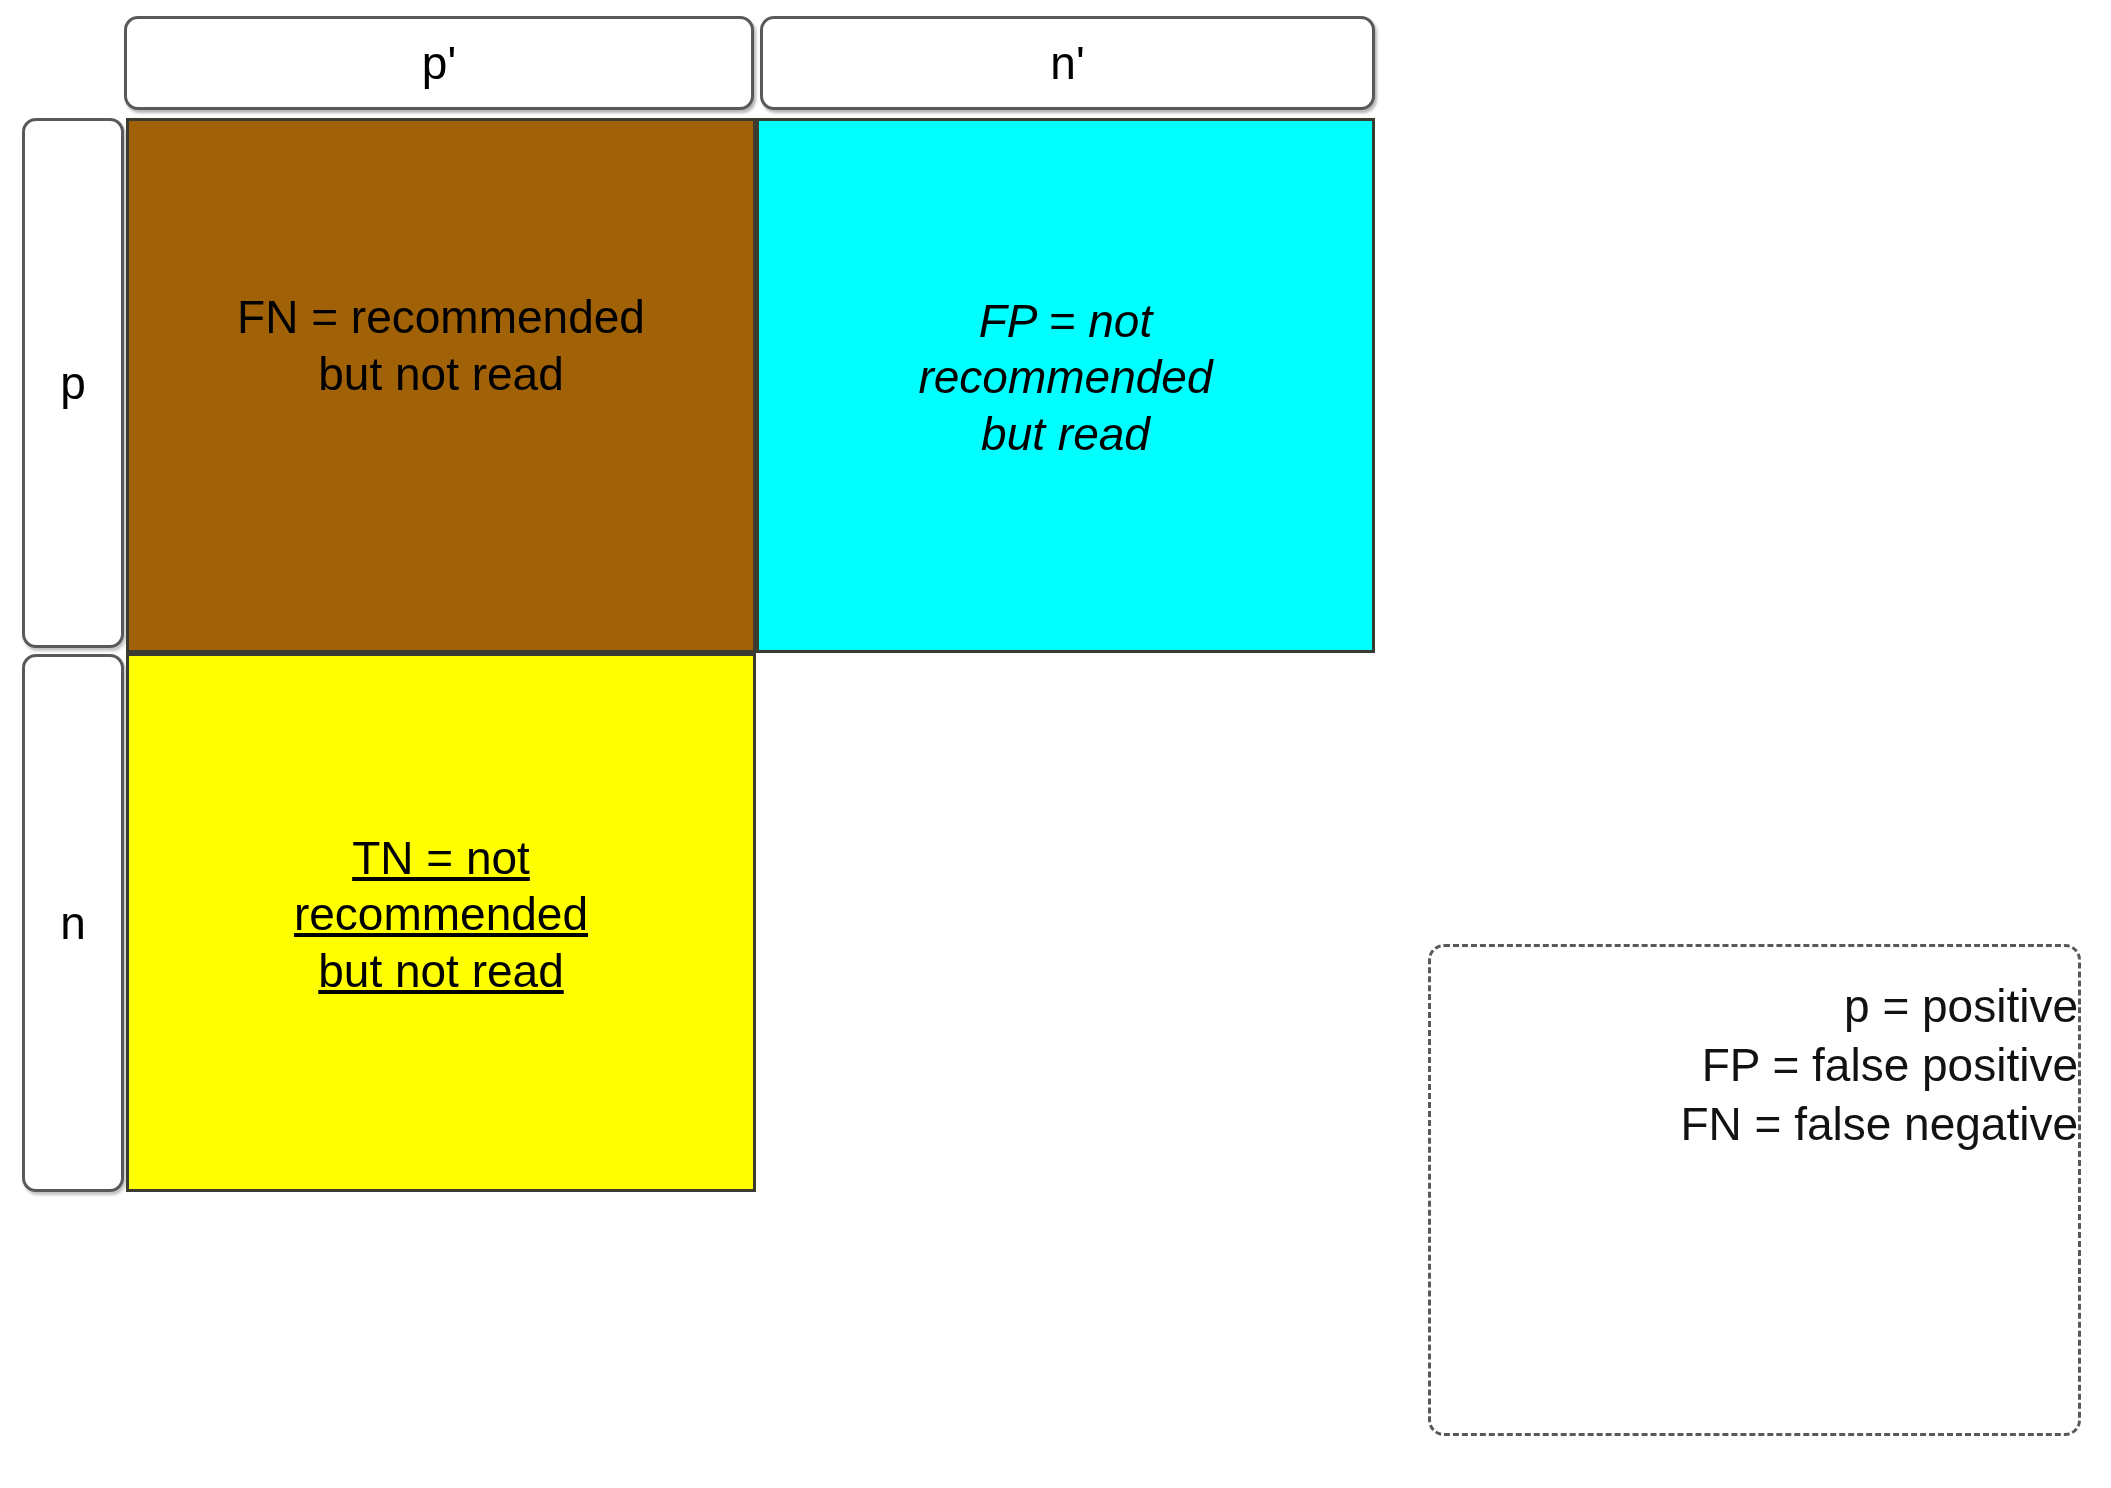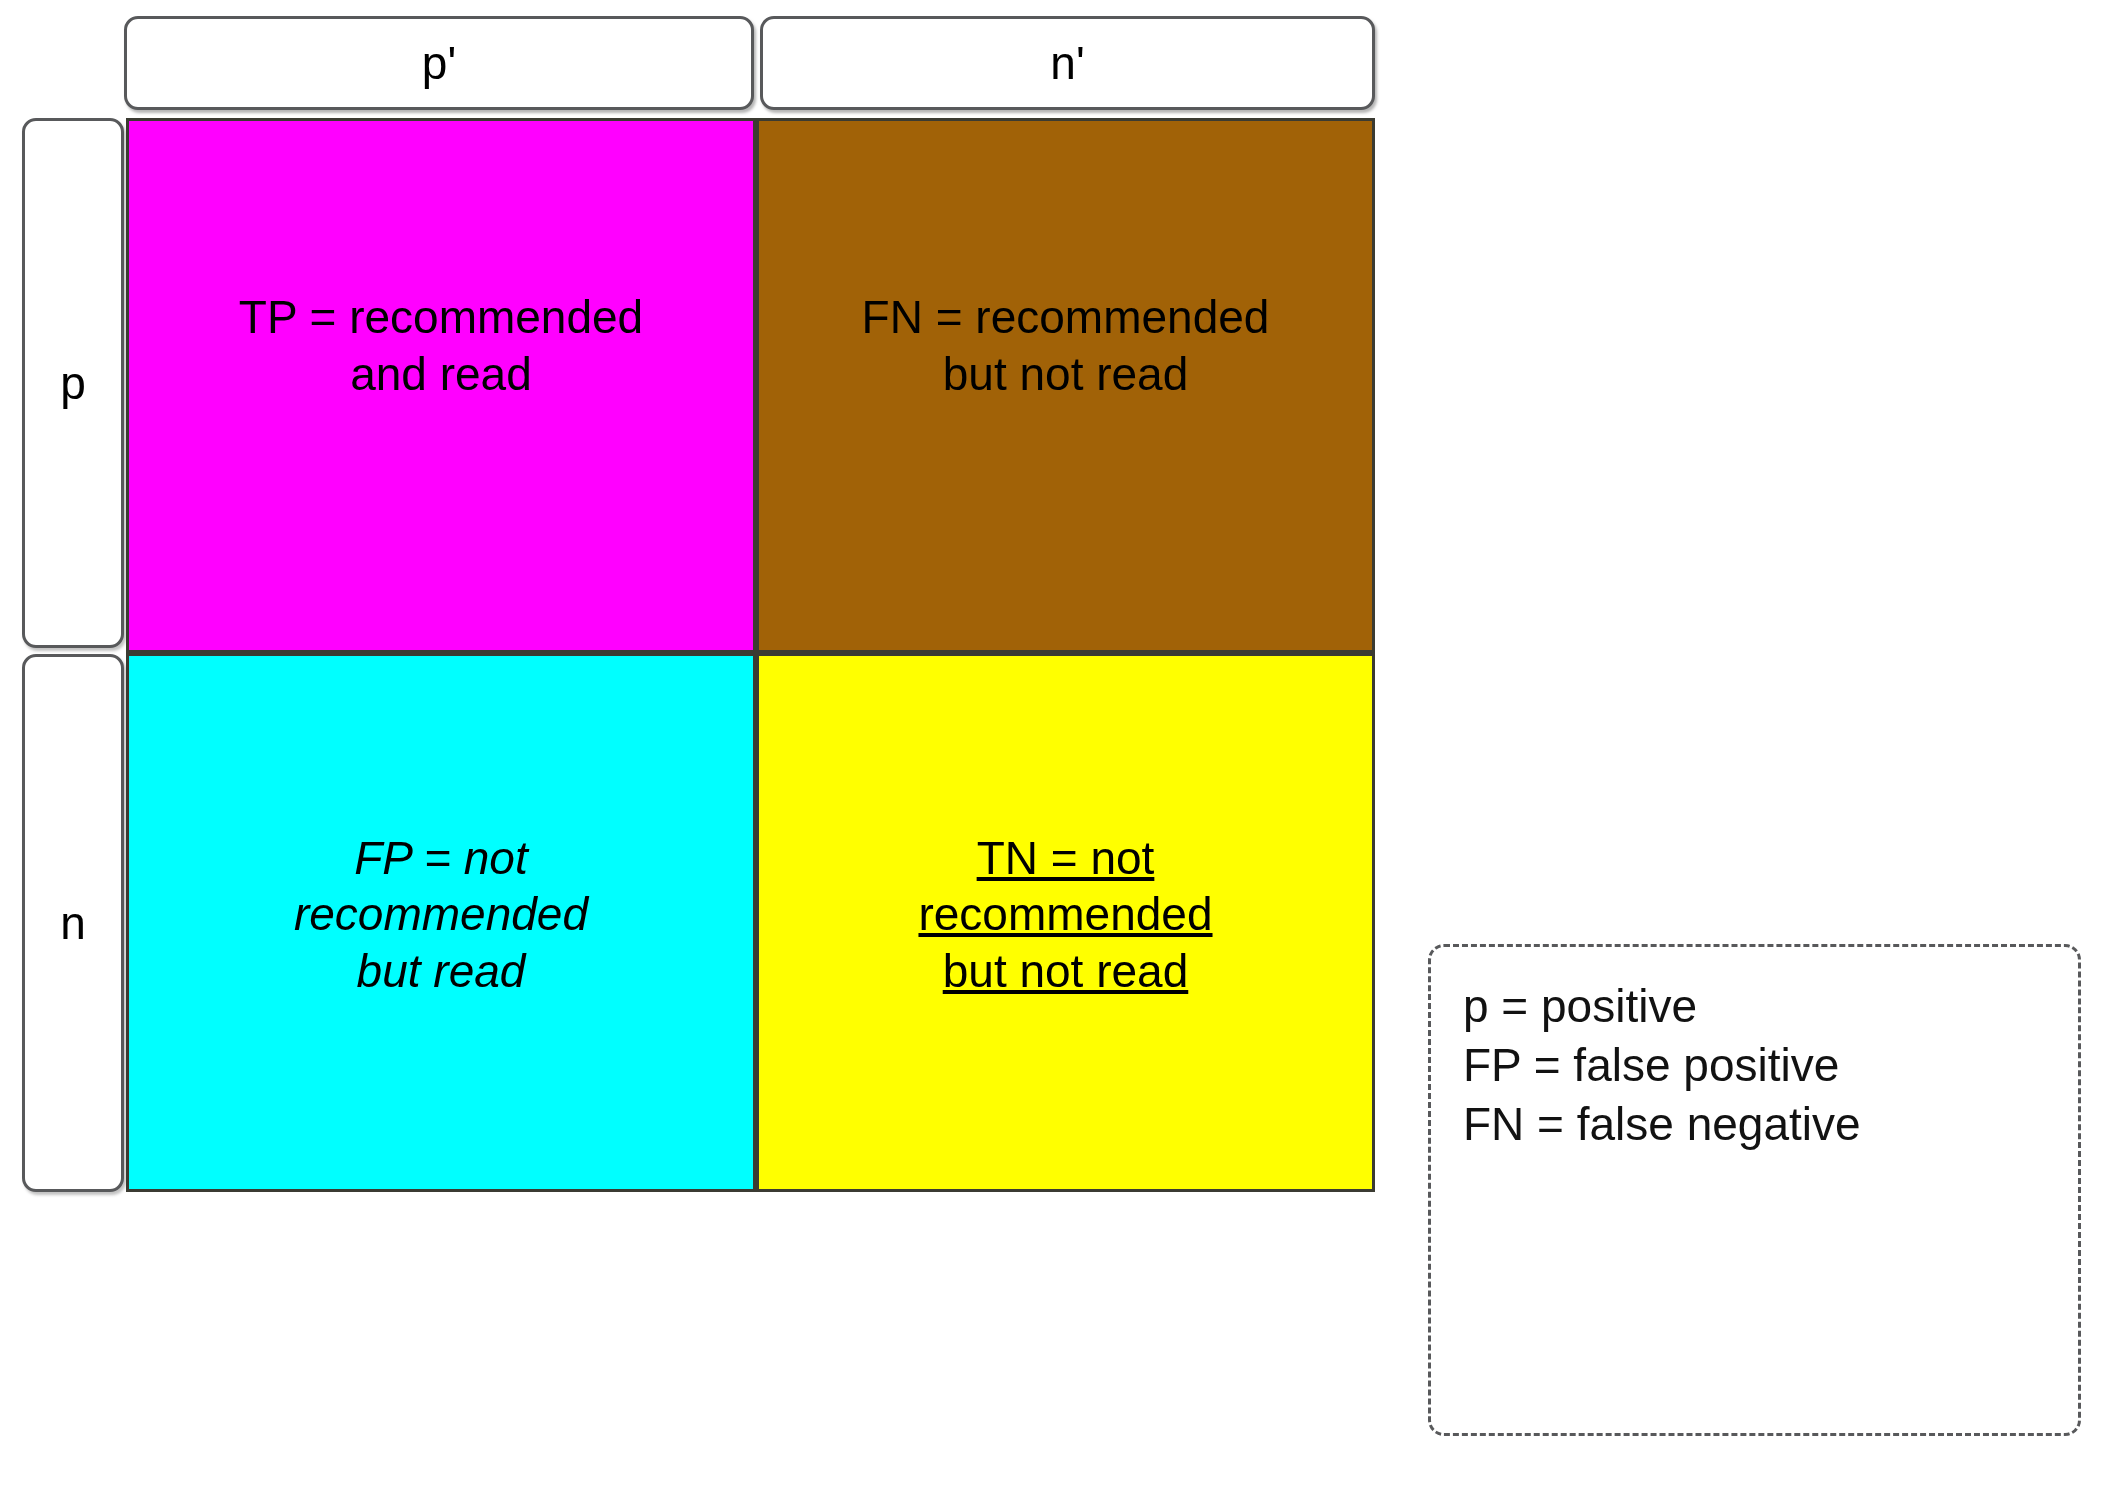--- a/index.html
+++ b/index.html
@@ -111,20 +111,21 @@
   }
   #legend-box::before {
     
     content: "";
   }
   .legend-line {
     font-size: 46px;
     line-height: 1.28;
     color: #121212;
     white-space: nowrap;
+    text-align: right;
   }
 </style>
 </head>
 <body>
 
 <div id="matrix-figure">
 
   <div class="col-header" id="col-header-0">
     <span>p'</span>
   </div>
@@ -133,24 +134,20 @@
   </div>
 
   <div class="row-header" id="row-header-0">
     <span>p</span>
   </div>
   <div class="row-header" id="row-header-1">
     <span>n</span>
   </div>
 
   <div id="matrix-grid">
-    <div class="matrix-cell cell-tp">
-      <span class="cell-text">TP = recommended
-and read</span>
-    </div>
     <div class="matrix-cell cell-fn">
       <span class="cell-text">FN = recommended
 but not read</span>
     </div>
     <div class="matrix-cell cell-fp">
       <span class="cell-text">FP = not
 recommended
 but read</span>
     </div>
     <div class="matrix-cell cell-tn">

